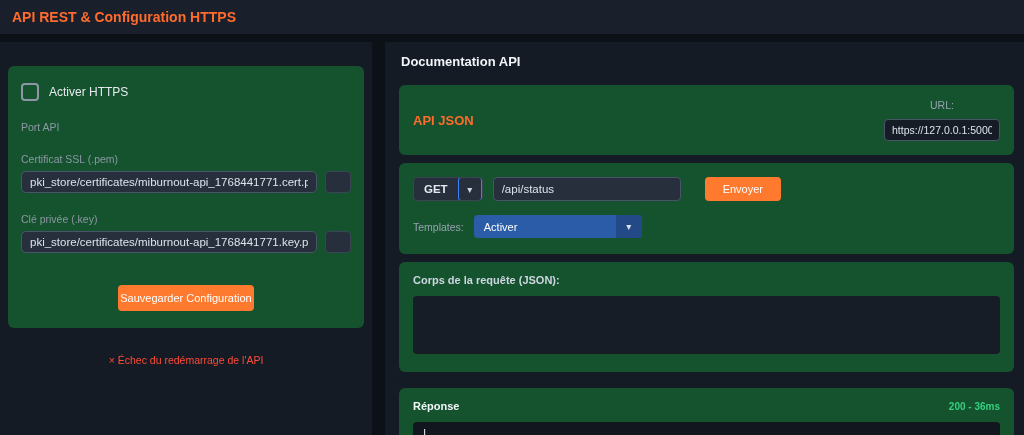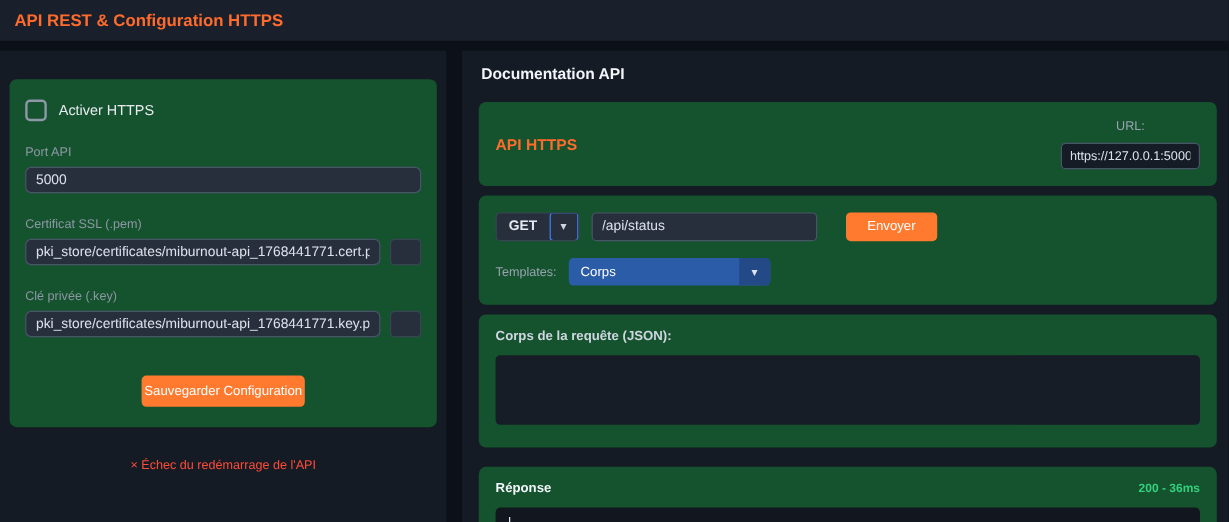--- a/index.html
+++ b/index.html
@@ -215,21 +215,20 @@
     <div class="panel panel-left">
 
       <div class="card config-card">
 
         <div class="checkbox-row">
           <div class="checkbox"></div>
           <div class="checkbox-label">Activer HTTPS</div>
         </div>
 
         <div class="field-label">Port API</div>
-        <input class="text-input" type="text" value="5000" style="">
 
         <div class="field-label">Certificat SSL (.pem)</div>
         <div class="input-row">
           <input class="text-input" type="text" value="pki_store/certificates/miburnout-api_1768441771.cert.pem" style="">
           <button class="browse-button"></button>
         </div>
 
         <div class="field-label">Clé privée (.key)</div>
         <div class="input-row">
           <input class="text-input" type="text" value="pki_store/certificates/miburnout-api_1768441771.key.pem" style="">
@@ -239,40 +238,40 @@
         <button class="save-button">Sauvegarder Configuration</button>
       </div>
 
       <div class="error-message">× Échec du redémarrage de l'API</div>
     </div>
 
     <div class="panel panel-right">
       <div class="panel-heading">Documentation API</div>
 
       <div class="card api-card">
-        <div class="api-title">API HTTPS</div>
+        <div class="api-title">API JSON</div>
         <div class="url-group">
           <div class="url-label">URL:</div>
           <input class="url-input" type="text" value="https://127.0.0.1:5000" style="">
         </div>
       </div>
 
       <div class="card request-card">
         <div class="request-row">
           <div class="method-select">
             <span class="method-label">GET</span>
             <span class="method-chevron-box">▾</span>
           </div>
           <input class="endpoint-input" type="text" value="/api/status" style="">
           <button class="send-button">Envoyer</button>
         </div>
         <div class="templates-row">
           <div class="templates-label">Templates:</div>
           <div class="template-select">
-            <span class="template-value">Corps</span>
+            <span class="template-value">Activer</span>
             <span class="template-chevron-box">▾</span>
           </div>
         </div>
       </div>
 
       <div class="card body-card">
         <div class="body-label">Corps de la requête (JSON):</div>
         <textarea class="body-textarea" style=""></textarea>
       </div>
 

